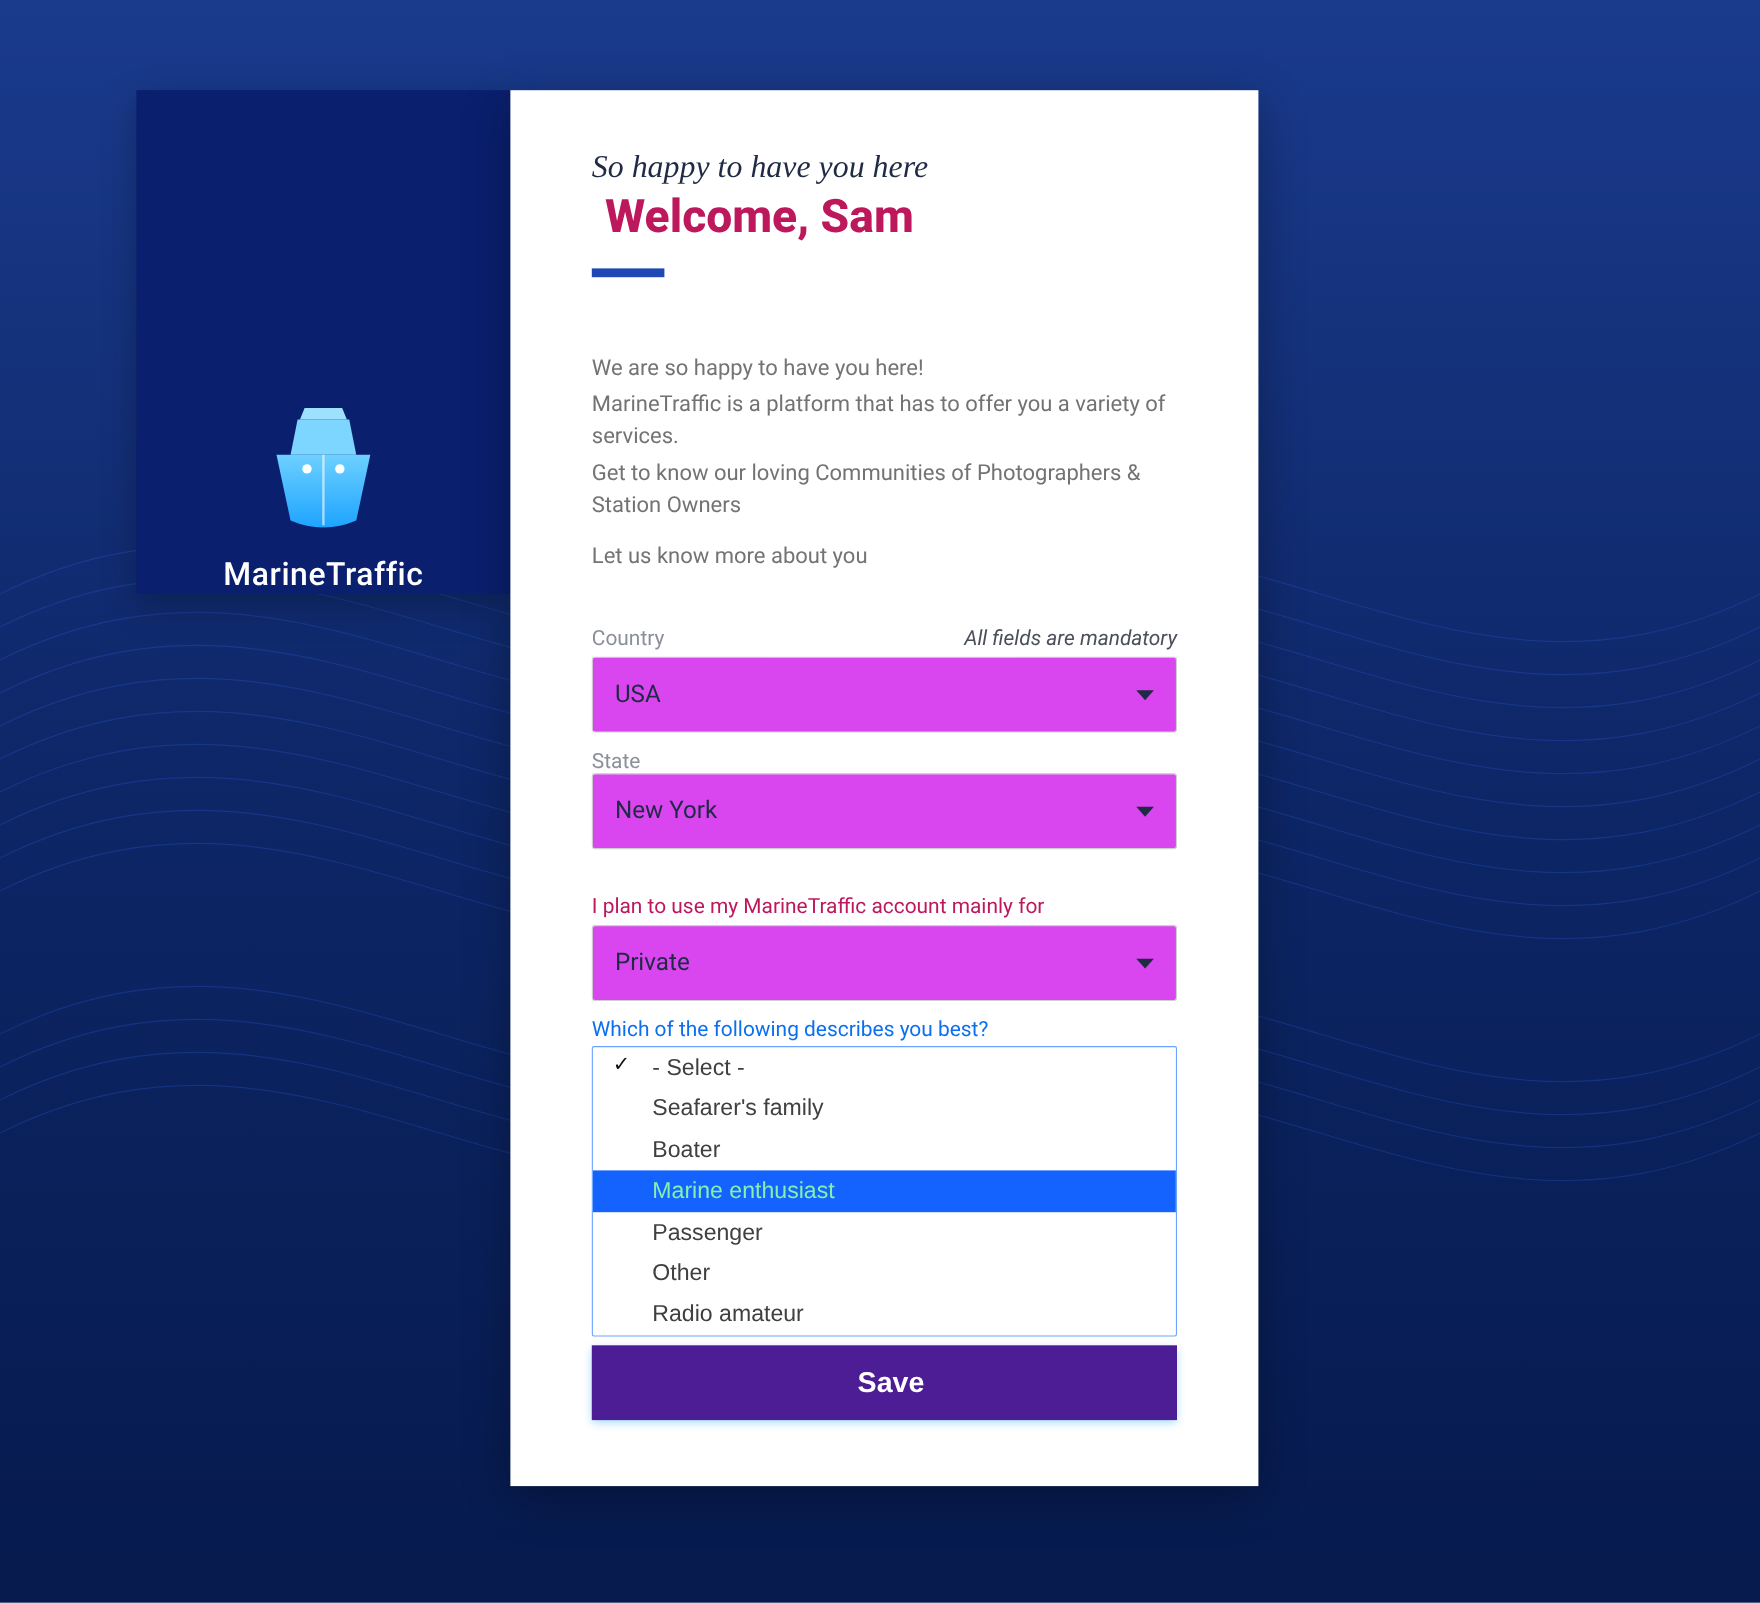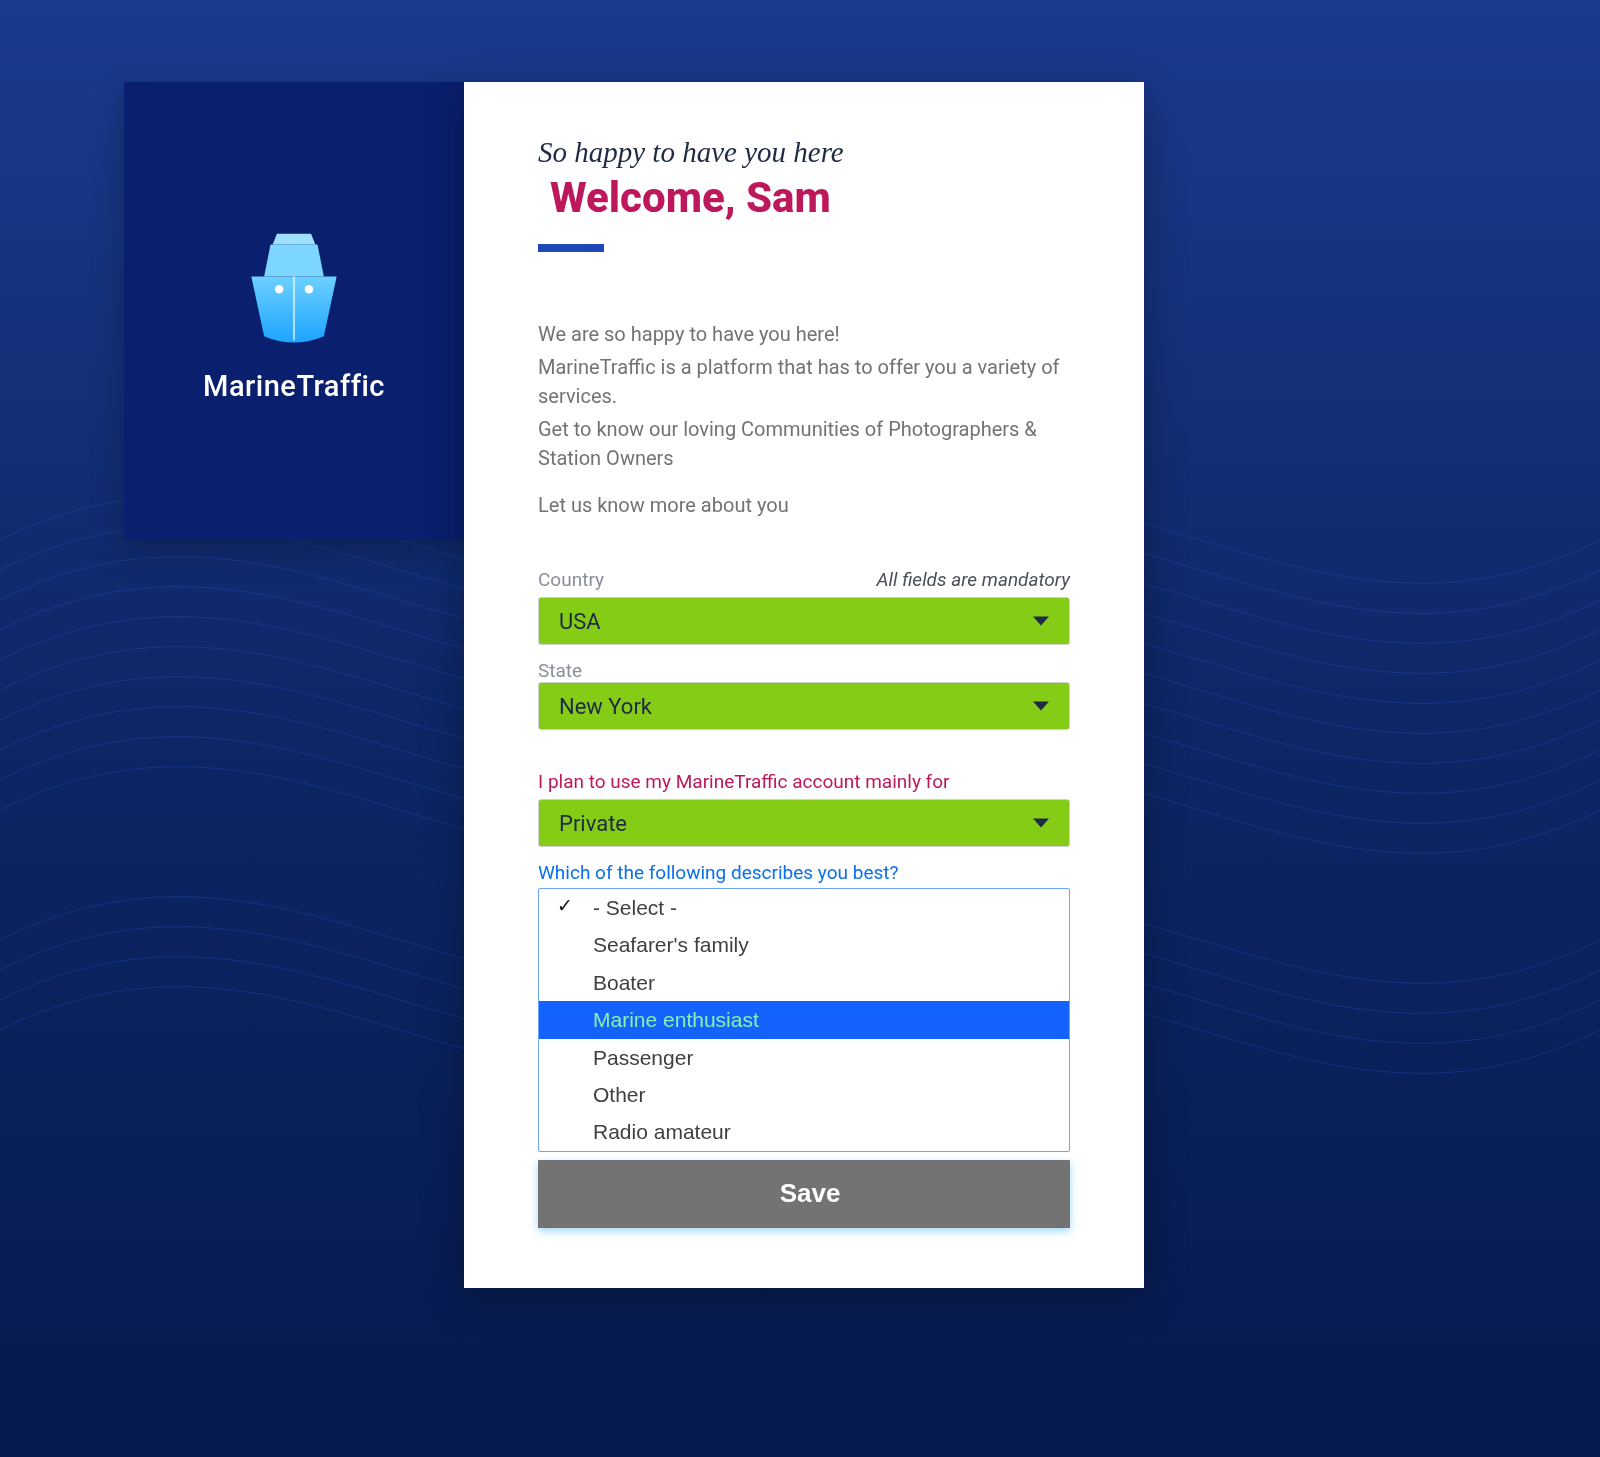--- a/index.html
+++ b/index.html
@@ -26,21 +26,21 @@
       padding-top: 82px;
       padding-left: 124px;
     }
     .brand-panel {
       width: 340px;
       height: 458px;
       background: #0a1f6e;
       display: flex;
       flex-direction: column;
       align-items: center;
-      justify-content: center;
+      justify-content: flex-end;
       box-shadow: 0 10px 30px rgba(0,0,0,0.25);
     }
     .ship-icon {
       width: 128px;
       height: 132px;
       margin-bottom: 18px;
     }
     .brand-name {
       color: #ffffff;
       font-size: 29px;
@@ -93,24 +93,24 @@
       color: #8a8f99;
     }
     .mandatory-note {
       font-size: 19px;
       font-style: italic;
       color: #4a4f58;
     }
     .select-box {
       position: relative;
       width: 100%;
-      height: 48px;
+      height: 69px;
       border: 1px solid #cfcfcf;
       border-radius: 3px;
-      background: #84cc16;
+      background: #d946ef;
       display: flex;
       align-items: center;
       padding: 0 20px;
       font-size: 22px;
       color: #1f2a44;
       cursor: pointer;
       margin-bottom: 14px;
     }
     .select-caret {
       position: absolute;
@@ -160,21 +160,21 @@
       color: #111;
     }
     .dropdown-open .opt.highlighted {
       background: #1463ff;
       color: #86efac;
     }
     .save-button {
       margin-top: 8px;
       width: 100%;
       height: 68px;
-      background: #737373;
+      background: #4c1d95;
       color: #ffffff;
       border: none;
       font-size: 26px;
       font-weight: 700;
       cursor: pointer;
       box-shadow: 0 3px 8px rgba(10,157,241,0.4);
       padding-left: 12px;
     }
   </style>
 </head>

